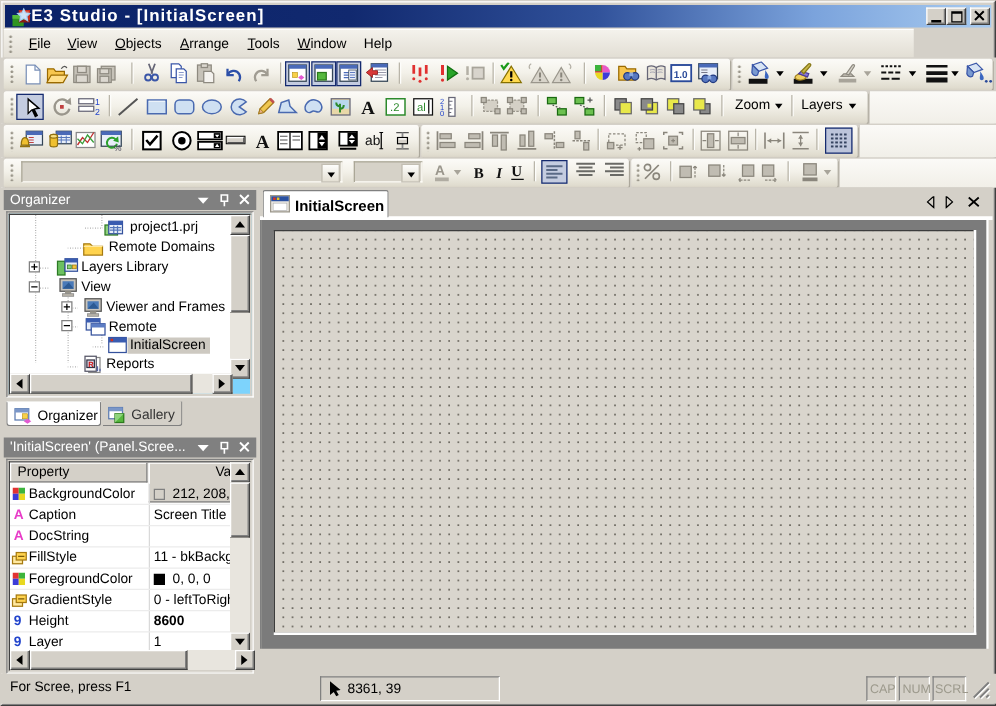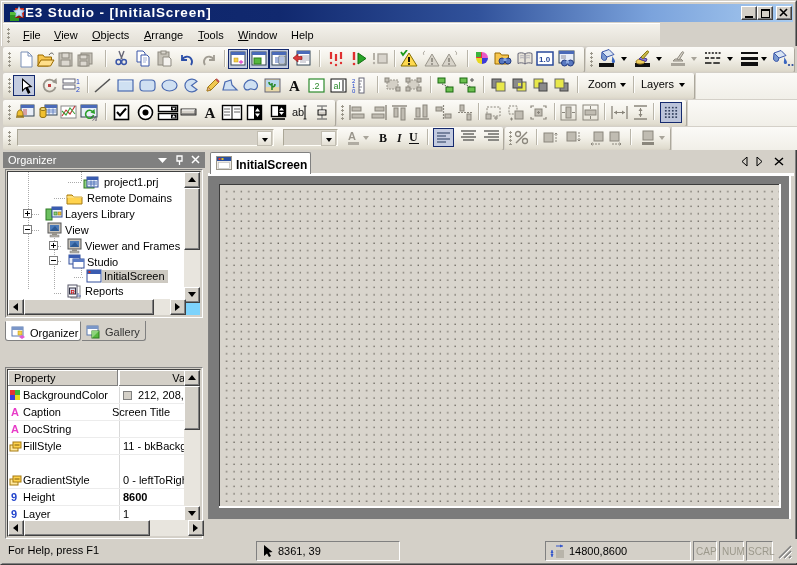--- a/index.html
+++ b/index.html
@@ -16,21 +16,21 @@
  border-top:1px solid #fff;border-left:1px solid #fff;
  border-right:1px solid #808080;border-bottom:1px solid #808080;}
 #titlebar{position:absolute;left:4px;top:4px;width:789px;height:18px;
  background:linear-gradient(90deg,#0a2268 0%,#11296f 35%,#31529b 60%,#7ba3dc 82%,#a8cbf0 100%);}
 #titletext{position:absolute;left:25px;top:5px;color:#fff;font-weight:bold;font-size:13.5px;letter-spacing:0.85px;}
 .wbtn{position:absolute;top:2px;width:16px;height:14px;background:#d4d0c8;
  border-top:1px solid #fff;border-left:1px solid #fff;
  border-right:1px solid #404040;border-bottom:1px solid #404040;
  box-shadow:inset -1px -1px 0 #808080;}
 
-#menubar{position:absolute;left:3px;top:23px;width:657px;height:23px;
+#menubar{position:absolute;left:3px;top:23px;width:728px;height:23px;
  background:linear-gradient(180deg,#f4f2ec,#e2ded4);border-top:1px solid #fff;}
 .menuitem{position:absolute;top:5px;color:#000;}
 .grip{position:absolute;width:3px;background-image:radial-gradient(circle at 1.5px 1.5px,#9a968a 1px,rgba(0,0,0,0) 1.3px);background-size:3px 4px;}
 
 .trow{position:absolute;left:0;width:797px;background:#d4d0c8;}
 .tbar{position:absolute;top:1px;border-radius:2px;
  background:linear-gradient(180deg,#fcfbf8 0%,#f3f1e9 45%,#e0dccf 92%,#d8d3c6 100%);
  box-shadow:1px 1px 0 #aca89c;}
 .tlight{position:absolute;top:1px;background:linear-gradient(180deg,#fbfaf7,#f1efe8);}
 .sep{position:absolute;top:4px;width:1px;height:17px;background:#b9b5a9;box-shadow:1px 0 0 #fdfdfb;}
@@ -987,21 +987,21 @@
         </svg>
         <div class="treerow" style="left:77px;top:68px">Viewer and Frames</div>
 
         <div class="pm" style="left:41px;top:84px"></div>
         <svg class="abs" style="left:59px;top:81px" width="18" height="16" viewBox="0 0 18 16">
           <rect x="2" y="2" width="11" height="9" fill="#e8eef8" stroke="#34519c"></rect>
           <rect x="2" y="2" width="11" height="3" fill="#3a5cb0"></rect>
           <rect x="6" y="6" width="11" height="9" fill="#fff" stroke="#34519c"></rect>
           <rect x="6" y="6" width="11" height="3" fill="#5b7cc4"></rect>
         </svg>
-        <div class="treerow" style="left:79px;top:84px">Studio</div>
+        <div class="treerow" style="left:79px;top:84px">Remote</div>
 
         <svg class="abs" style="left:78px;top:97px" width="17" height="15" viewBox="0 0 17 15">
           <rect x="1" y="1" width="14" height="12" fill="#fff" stroke="#34519c"></rect>
           <rect x="1" y="1" width="14" height="4" fill="#3a5cb0"></rect>
           <rect x="2.5" y="2" width="2" height="2" fill="#d03020"></rect>
         </svg>
         <div class="treerow" style="left:94px;top:98px;background:#cdc9c1;padding:0 3px 1px 2px">InitialScreen</div>
 
         <svg class="abs" style="left:57px;top:112px" width="18" height="16" viewBox="0 0 18 16">
           <rect x="6" y="2" width="9" height="12" fill="#fff" stroke="#888"></rect>
@@ -1053,59 +1053,81 @@
       <svg class="abs" style="left:4px;top:4px" width="16" height="14" viewBox="0 0 16 14">
         <rect x="1" y="1" width="11" height="9" fill="#fff" stroke="#5b7ab0"></rect>
         <rect x="1" y="1" width="11" height="3" fill="#7a96c8"></rect>
         <rect x="6" y="6" width="7" height="7" fill="#56b83e" stroke="#2c7a1d"></rect>
         <polygon points="6,6 13,6 6,13" fill="#8ed47c"></polygon>
       </svg>
       <span class="abs" style="left:23px;top:5px">Gallery</span>
     </div>
   </div>
 
+  <div class="ptitle" style="top:200px">'InitialScreen' (Panel.Scree...
+    <svg class="abs" style="left:155px;top:6px" width="10" height="6">
+        <polygon points="0,0 9,0 4.5,5" fill="#fff"></polygon>
+      </svg>
+    <svg class="abs" style="left:172px;top:3px" width="10" height="11">
+        <path d="M2,1 h5 v5 h-5 z M4.5,6 v4" stroke="#fff" stroke-width="1.3" fill="none"></path>
+      </svg>
+    <svg class="abs" style="left:188px;top:3px" width="11" height="11">
+        <path d="M1,1 L8,8 M8,1 L1,8" stroke="#fff" stroke-width="1.5"></path>
+      </svg>
+  </div>
 
   <div class="abs sunk" style="left:5px;top:217px;width:198px;height:172px;background:#d4d0c8">
     <div class="sunk2" style="background:#fff">
       <div id="pgrid" class="abs" style="left:0;top:0;width:180px;height:154px;overflow:hidden">
         <div class="abs" style="left:0;top:0;width:110px;height:16px;background:#d4d0c8;border-right:1px solid #808080;border-bottom:1px solid #808080;box-shadow:inset 1px 1px 0 #fff">
             <span class="abs" style="left:6px;top:2px">Property</span>
           </div>
-        <div class="abs" style="left:111px;top:0;width:69px;height:16px;background:#d4d0c8;border-bottom:1px solid #808080;box-shadow:inset 1px 1px 0 #fff">
+        <div class="abs" style="left:111px;top:0;width:69px;height:32px;background:#d4d0c8;border-bottom:1px solid #808080;box-shadow:inset 1px 1px 0 #fff">
             <span class="abs" style="right:3px;top:2px">Va</span>
           </div>
         <div class="abs" style="left:111px;top:17px;width:1px;height:137px;background:#d9d9d9"></div>
         <div class="prow" style="top:17px">
           <svg class="abs" style="left:2px;top:3px" width="11" height="11">
               <rect x="0" y="0" width="5" height="5" fill="#e23333"></rect>
               <rect x="5" y="0" width="5" height="5" fill="#3cb43c"></rect>
               <rect x="0" y="5" width="5" height="5" fill="#3c3cd8"></rect>
               <rect x="5" y="5" width="5" height="5" fill="#e8d820"></rect>
             </svg>
           <span class="pgtext" style="left:15px">BackgroundColor</span>
           <span class="abs" style="left:115px;top:4px;width:9px;height:9px;background:#d4d0c8;border:1px solid #808080"></span>
           <span class="pgtext" style="left:130px">212, 208, 2</span>
         </div>
         <div class="prow" style="top:34px">
           <span class="abs" style="left:3px;top:2px;color:#e83cc8;font-weight:bold">A</span>
           <span class="pgtext" style="left:15px">Caption</span>
-          <span class="pgtext" style="left:104px">Screen Title</span>
+          <span class="pgtext" style="left:115px">Screen Title</span>
         </div>
         <div class="prow" style="top:51px">
           <span class="abs" style="left:3px;top:2px;color:#e83cc8;font-weight:bold">A</span>
           <span class="pgtext" style="left:15px">DocString</span>
         </div>
         <div class="prow" style="top:68px">
           <svg class="abs" style="left:1px;top:3px" width="13" height="11">
               <rect x="1" y="4" width="8" height="6" fill="#ffe9a0" stroke="#a67a10"></rect>
               <rect x="4" y="1" width="8" height="6" fill="#ffd34e" stroke="#a67a10"></rect>
               <path d="M5.5,4 h5" stroke="#7a5a08"></path>
             </svg>
           <span class="pgtext" style="left:15px">FillStyle</span>
           <span class="pgtext" style="left:115px">11 - bkBackgro</span>
+        </div>
+        <div class="prow" style="top:85px">
+          <svg class="abs" style="left:2px;top:3px" width="11" height="11">
+              <rect x="0" y="0" width="5" height="5" fill="#e23333"></rect>
+              <rect x="5" y="0" width="5" height="5" fill="#3cb43c"></rect>
+              <rect x="0" y="5" width="5" height="5" fill="#3c3cd8"></rect>
+              <rect x="5" y="5" width="5" height="5" fill="#e8d820"></rect>
+            </svg>
+          <span class="pgtext" style="left:15px">ForegroundColor</span>
+          <span class="abs" style="left:115px;top:4px;width:9px;height:9px;background:#000"></span>
+          <span class="pgtext" style="left:130px">0, 0, 0</span>
         </div>
         <div class="prow" style="top:102px">
           <svg class="abs" style="left:1px;top:3px" width="13" height="11">
               <rect x="1" y="4" width="8" height="6" fill="#ffe9a0" stroke="#a67a10"></rect>
               <rect x="4" y="1" width="8" height="6" fill="#ffd34e" stroke="#a67a10"></rect>
               <path d="M5.5,4 h5" stroke="#7a5a08"></path>
             </svg>
           <span class="pgtext" style="left:15px">GradientStyle</span>
           <span class="pgtext" style="left:115px">0 - leftToRight</span>
         </div>
@@ -1187,37 +1209,26 @@
           <rect width="559" height="321" fill="url(#dg)"></rect>
         </svg>
       </div>
     <div class="abs" style="left:570px;top:8px;width:2px;height:324px;background:#fff"></div>
     <div class="abs" style="left:10px;top:330px;width:562px;height:2px;background:#fff"></div>
   </div>
 
 </div>
 
 <div id="statusbar" class="abs" style="left:0;top:539px;width:797px;height:24px;background:#d4d0c8">
-  <div class="abs" style="left:8px;top:5px">For Help, press F1</div>
+  <div class="abs" style="left:8px;top:5px">For Scree, press F1</div>
   <div class="spanel" style="left:256px;width:144px">
     <svg class="abs" style="left:5px;top:2px" width="12" height="14">
         <polygon points="2,1 2,12 5,9.5 7,13 9,12 7,8.5 10.5,8" fill="#000"></polygon>
       </svg>
     <span class="abs" style="left:21px;top:3px">8361, 39</span>
-  </div>
-  <div class="spanel" style="left:545px;width:146px">
-    <svg class="abs" style="left:4px;top:2px" width="15" height="15">
-      <rect x="6" y="6" width="8" height="8" fill="#b8b4aa"></rect>
-      <path d="M2,6 v7 M2,13 h0" stroke="#3355cc" fill="none"></path>
-      <path d="M6,2 h7" stroke="#3355cc" fill="none"></path>
-      <polygon points="2,6 0.5,9 3.5,9" fill="#3355cc"></polygon>
-      <polygon points="2,13 0.5,10 3.5,10" fill="#3355cc"></polygon>
-      <polygon points="13,2 10,0.5 10,3.5" fill="#3355cc"></polygon>
-    </svg>
-    <span class="abs" style="left:23px;top:3px">14800,8600</span>
   </div>
   <div class="spanel sgray" style="left:693px;width:24px;font-size:10px">
       <span class="abs" style="left:2px;top:4px">CAP</span>
     </div>
   <div class="spanel sgray" style="left:719px;width:25px;font-size:10px">
       <span class="abs" style="left:2px;top:4px">NUM</span>
     </div>
   <div class="spanel sgray" style="left:746px;width:27px;font-size:10px">
       <span class="abs" style="left:1px;top:4px">SCRL</span>
     </div>

